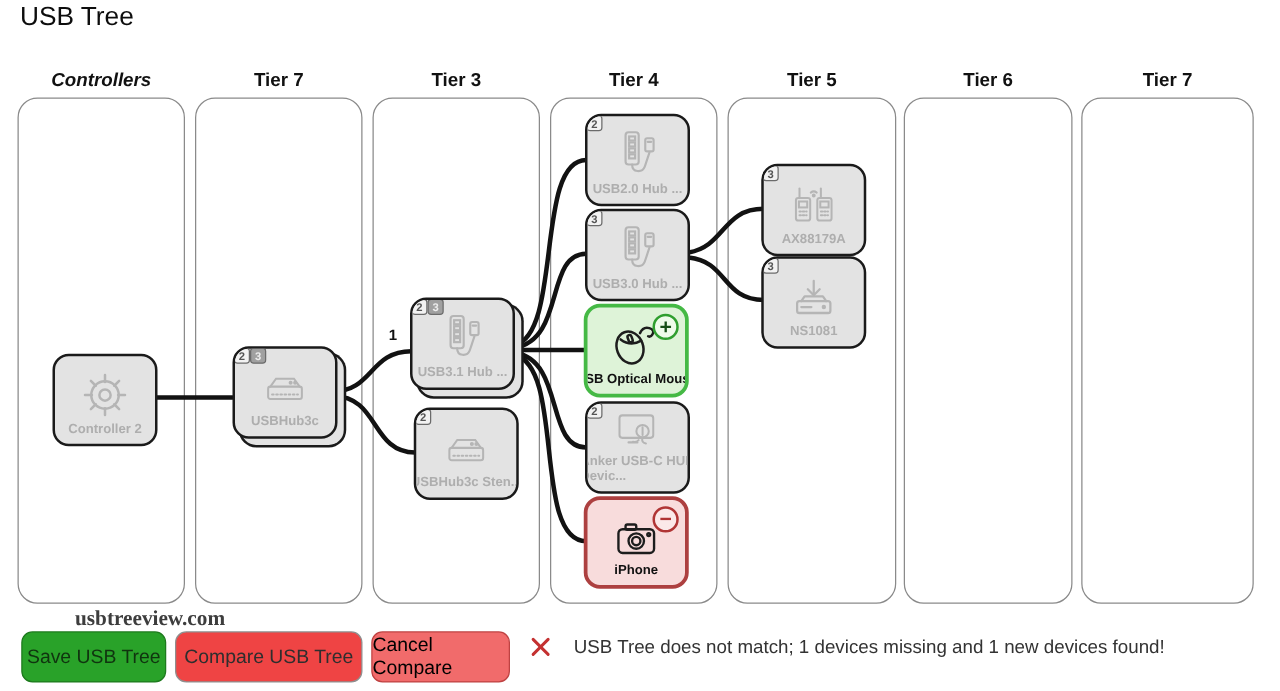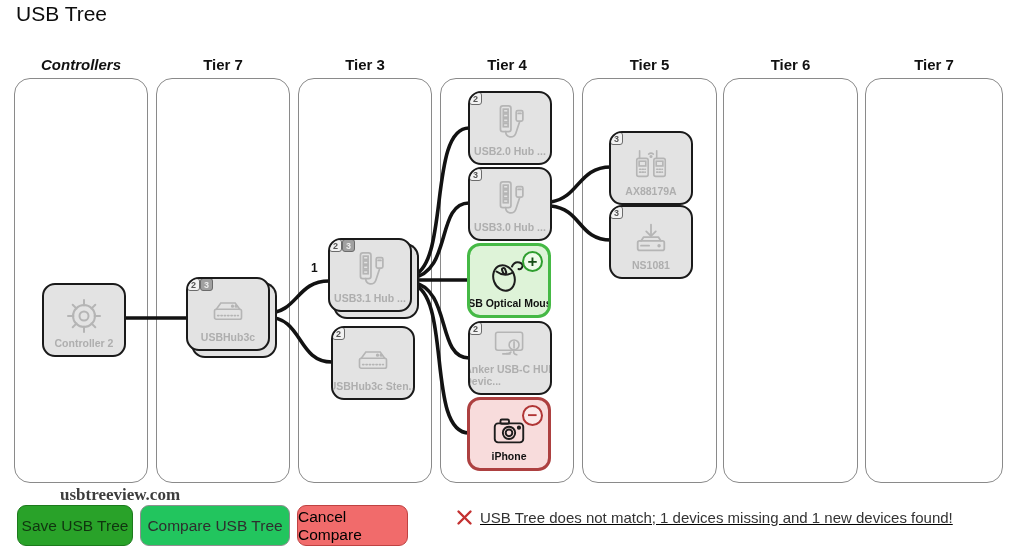--- a/index.html
+++ b/index.html
@@ -50,24 +50,24 @@
   .state-badge.minus{border:2.2px solid #b03535;background:#fbe9e9;color:#b03535;}
 
   .edge-label{position:absolute;left:311px;top:261px;font-size:12px;font-weight:bold;color:#111;}
 
   .watermark{position:absolute;left:60px;top:485px;width:165px;
     font-family:"Liberation Serif", serif;font-weight:bold;font-size:17px;color:#3d3d3d;}
 
   .btn{position:absolute;top:505px;height:41px;border-radius:9px;box-sizing:border-box;
     display:flex;align-items:center;justify-content:center;font-size:15.5px;font-weight:normal;cursor:pointer;}
   .btn-save{left:17px;width:116px;background:#29a229;border:1.6px solid #1d7a1d;color:#10340f;}
-  .btn-compare{left:140px;width:150px;background:#22c55e;border:1.6px solid #8f8f8f;color:#2e2e2e;}
+  .btn-compare{left:140px;width:150px;background:#ef4444;border:1.6px solid #8f8f8f;color:#2e2e2e;}
   .btn-cancel{left:297px;width:111px;background:#f16b6b;border:1.6px solid #bf4242;color:#000000;}
 
-  .status-row{position:absolute;left:456px;top:509px;display:flex;align-items:center;gap:7px;text-decoration:underline;}
+  .status-row{position:absolute;left:424px;top:509px;display:flex;align-items:center;gap:18px;}
   .status-row .x-icon{flex:0 0 auto;}
   .status-text{font-size:15px;color:#333;}
 
   svg{display:block;}
 </style>
 </head>
 <body>
 
 <div class="page-title">USB Tree</div>
 

